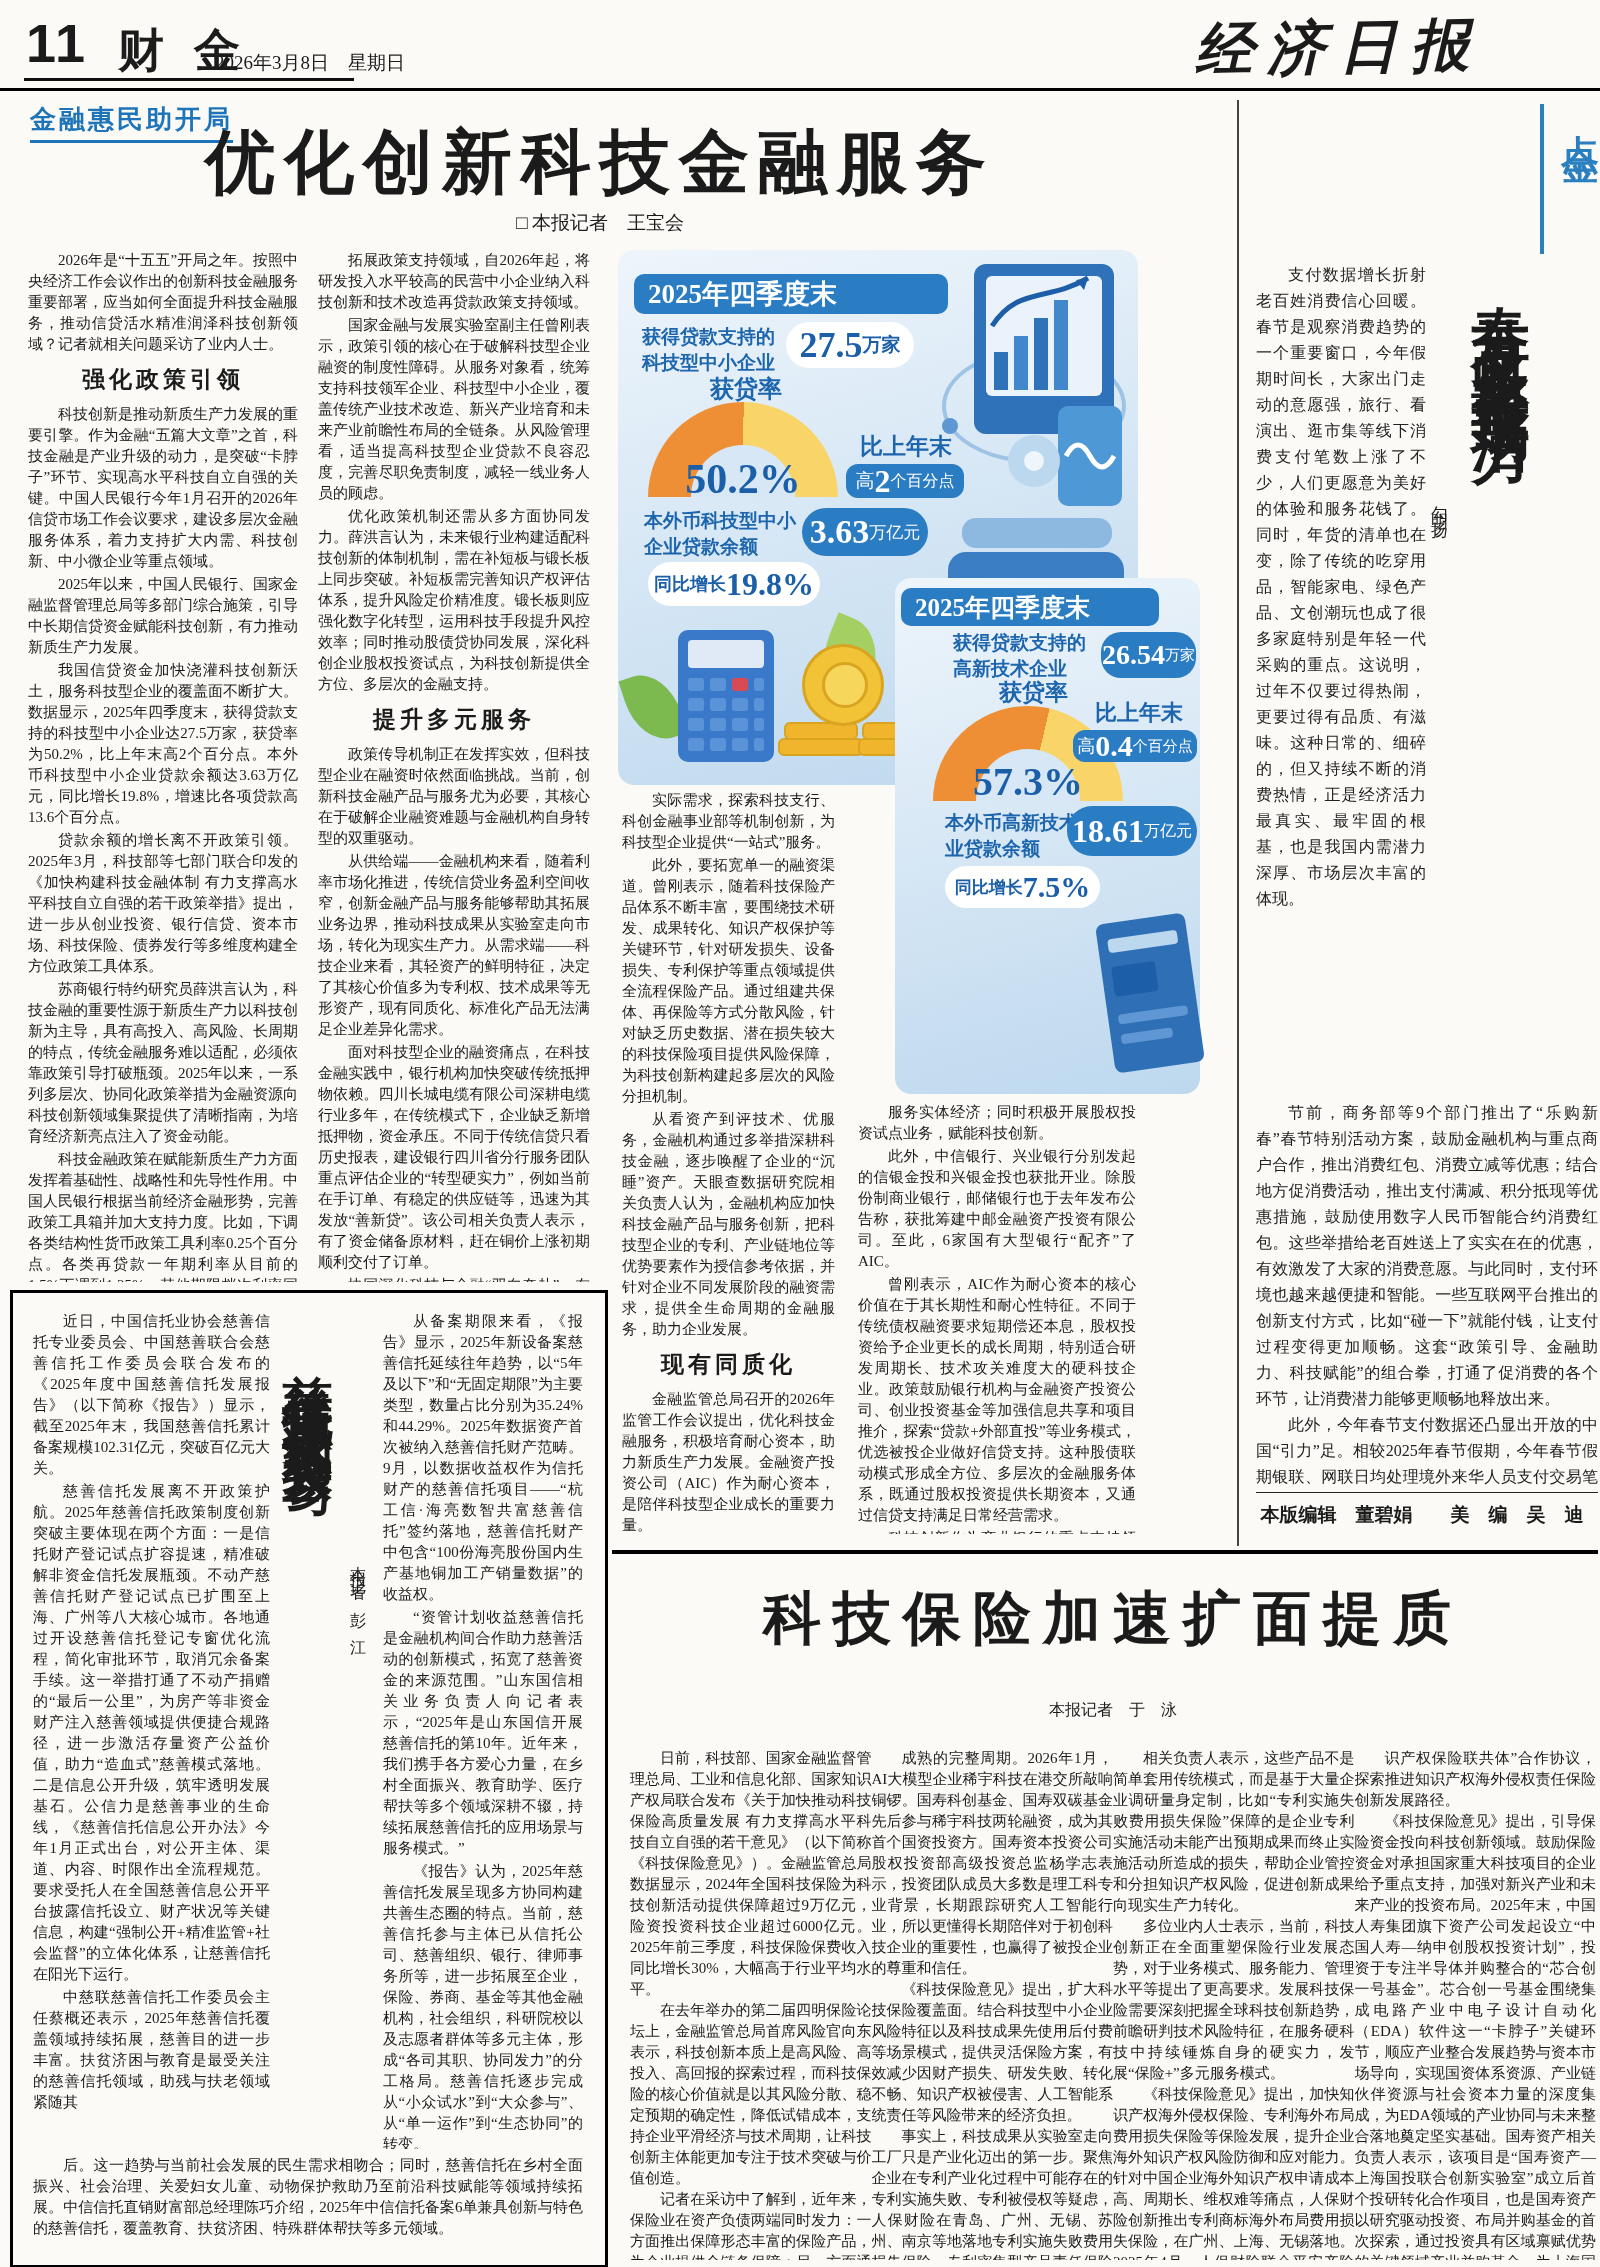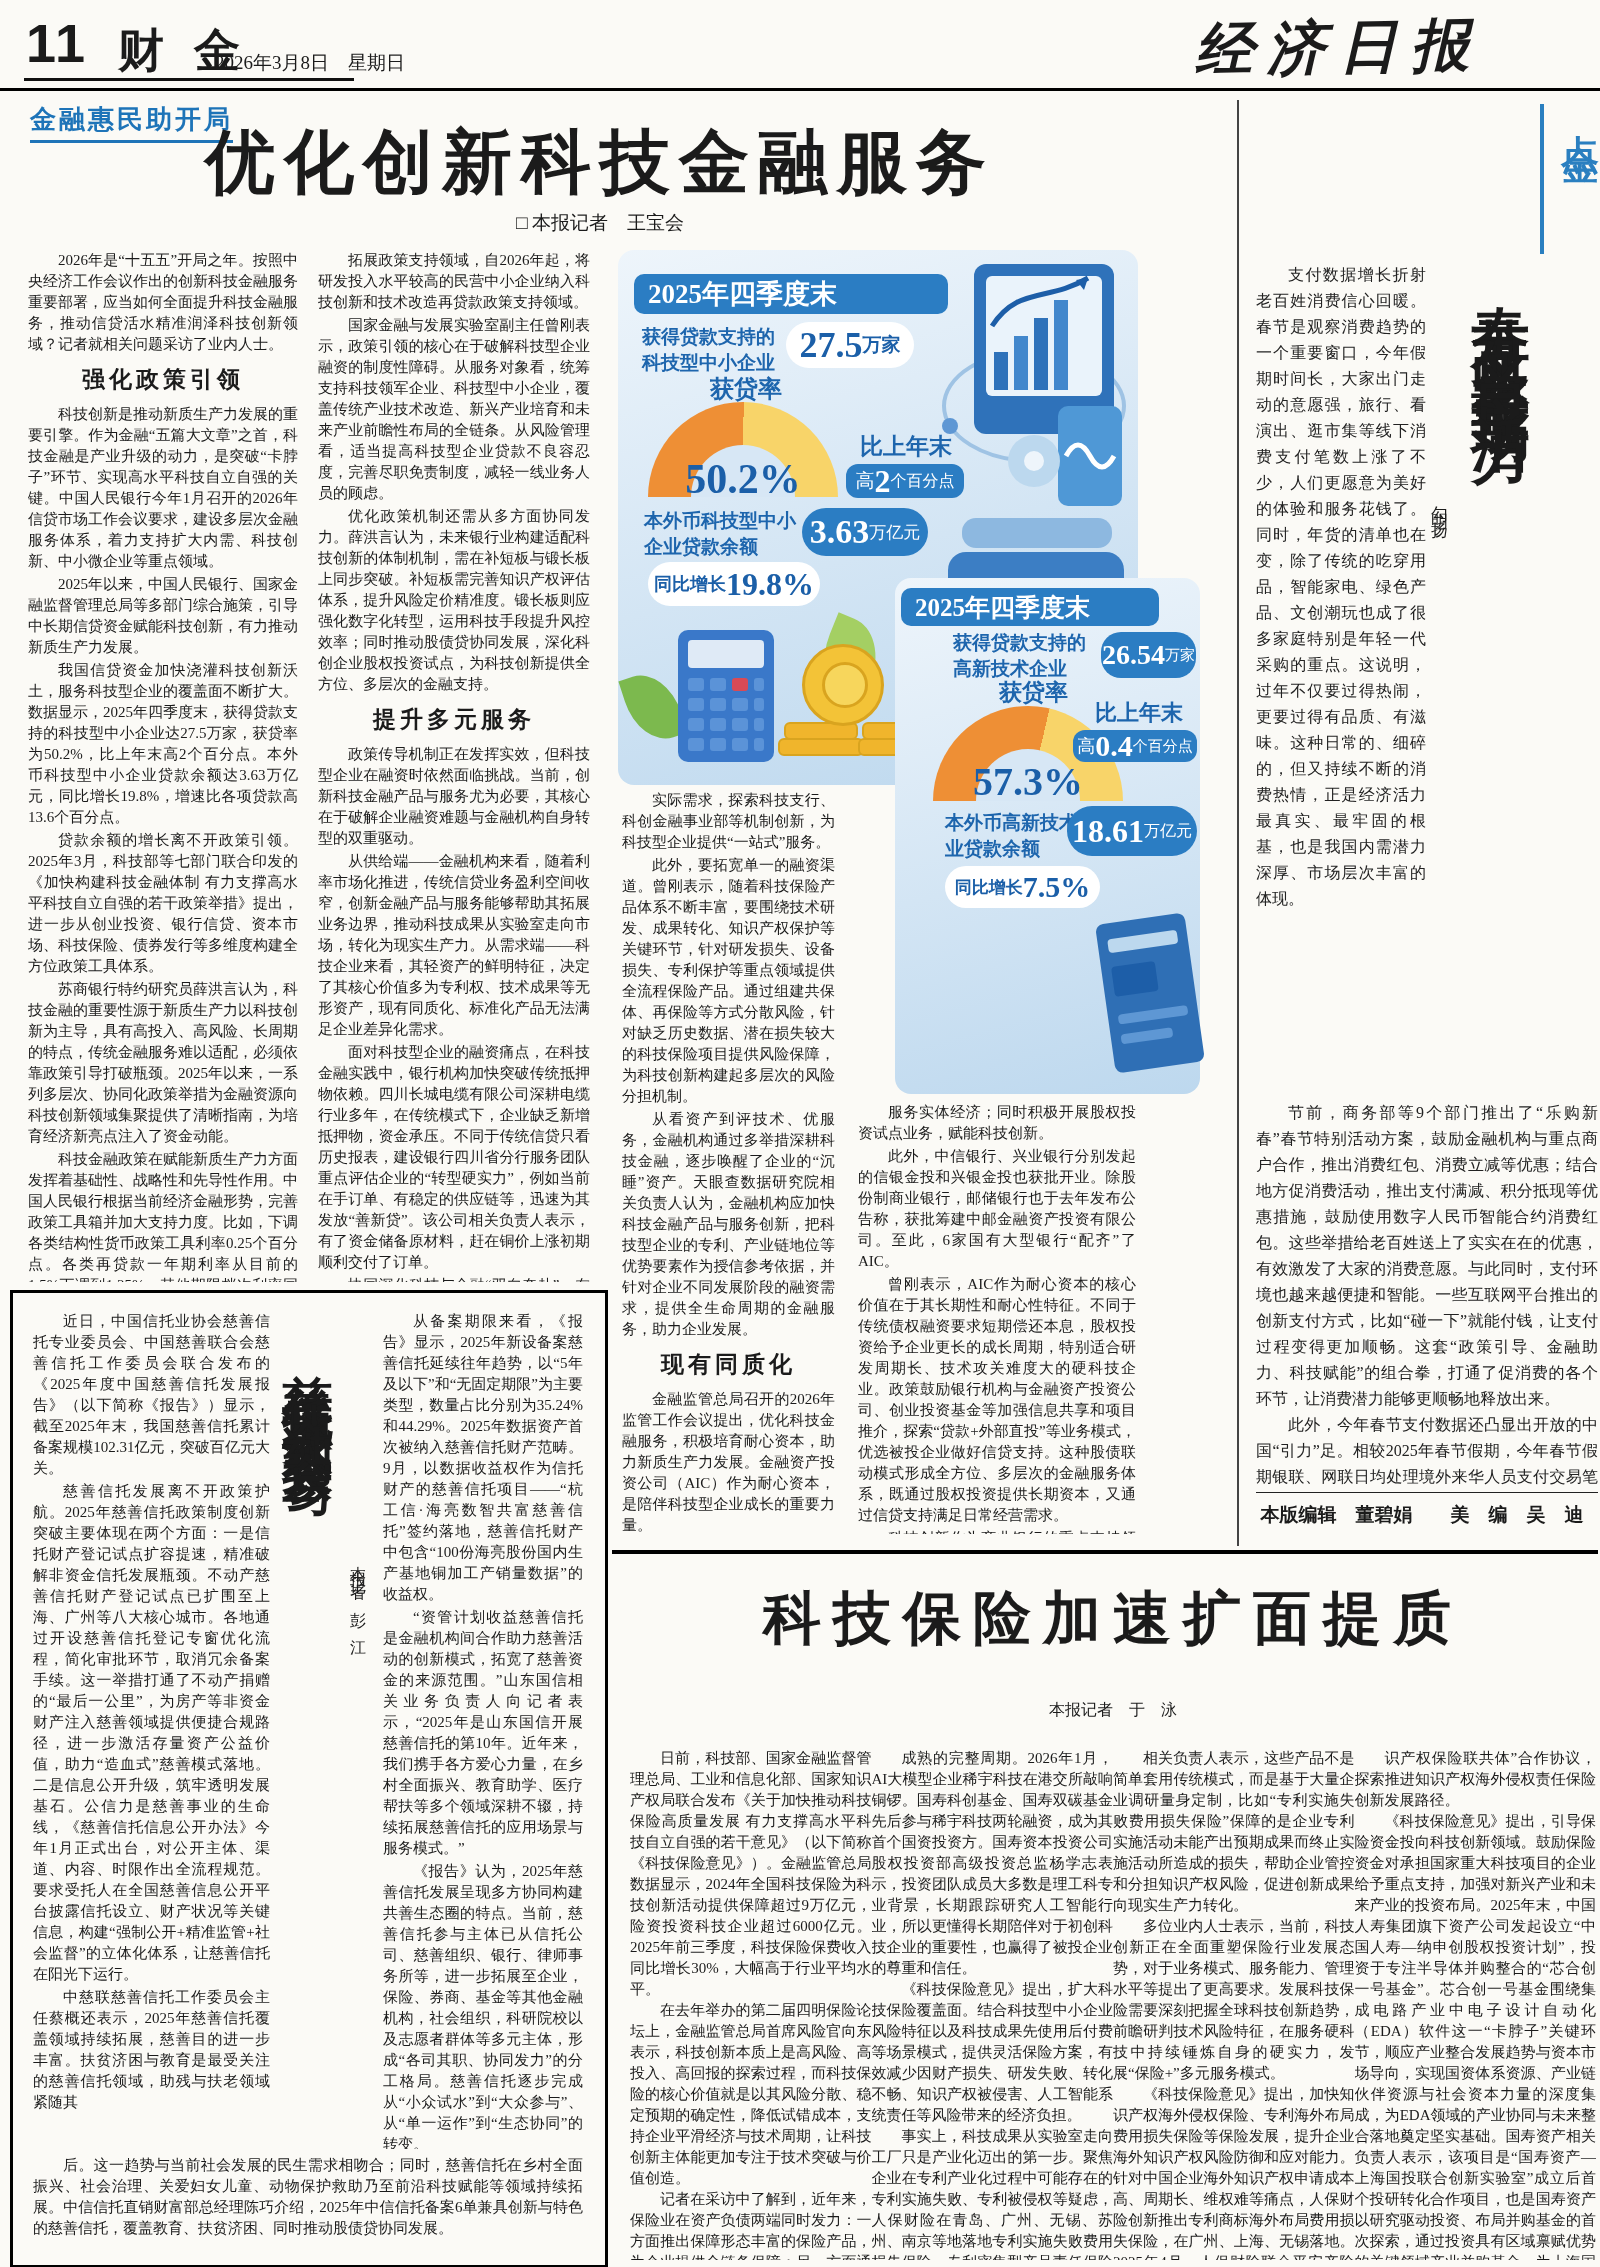--- a/index.html
+++ b/index.html
@@ -280,21 +280,21 @@
       <p>中慈联慈善信托工作委员会主任蔡概还表示，2025年慈善信托覆盖领域持续拓展，慈善目的进一步丰富。扶贫济困与教育是最受关注的慈善信托领域，助残与扶老领域紧随其</p>
     </div>
   <div class="abs" id="ch-headline">慈善信托从小众试水到大众参与</div>
   <div class="abs" id="ch-byline">本报记者　彭　江</div>
   <div class="abs bodycol" id="ch-col2">
       <p>从备案期限来看，《报告》显示，2025年新设备案慈善信托延续往年趋势，以“5年及以下”和“无固定期限”为主要类型，数量占比分别为35.24%和44.29%。2025年数据资产首次被纳入慈善信托财产范畴。9月，以数据收益权作为信托财产的慈善信托项目——“杭工信·海亮数智共富慈善信托”签约落地，慈善信托财产中包含“100份海亮股份国内生产基地铜加工产销量数据”的收益权。</p>
       <p>“资管计划收益慈善信托是金融机构间合作助力慈善活动的创新模式，拓宽了慈善资金的来源范围。”山东国信相关业务负责人向记者表示，“2025年是山东国信开展慈善信托的第10年。近年来，我们携手各方爱心力量，在乡村全面振兴、教育助学、医疗帮扶等多个领域深耕不辍，持续拓展慈善信托的应用场景与服务模式。”</p>
       <p>《报告》认为，2025年慈善信托发展呈现多方协同构建共善生态圈的特点。当前，慈善信托参与主体已从信托公司、慈善组织、银行、律师事务所等，进一步拓展至企业，保险、券商、基金等其他金融机构，社会组织，科研院校以及志愿者群体等多元主体，形成“各司其职、协同发力”的分工格局。慈善信托逐步完成从“小众试水”到“大众参与”、从“单一运作”到“生态协同”的转变。</p>
     </div>
   <div class="abs bodycol" id="ch-bottom">
-      <p>后。这一趋势与当前社会发展的民生需求相吻合；同时，慈善信托在乡村全面振兴、社会治理、关爱妇女儿童、动物保护救助乃至前沿科技赋能等领域持续拓展。中信信托直销财富部总经理陈巧介绍，2025年中信信托备案6单兼具创新与特色的慈善信托，覆盖教育、扶贫济困、同时推动股债贷协同发展。</p>
+      <p>后。这一趋势与当前社会发展的民生需求相吻合；同时，慈善信托在乡村全面振兴、社会治理、关爱妇女儿童、动物保护救助乃至前沿科技赋能等领域持续拓展。中信信托直销财富部总经理陈巧介绍，2025年中信信托备案6单兼具创新与特色的慈善信托，覆盖教育、扶贫济困、特殊群体帮扶等多元领域。</p>
     </div>
 </div>
 
 <div class="abs" id="ins-headline">科技保险加速扩面提质</div>
 <div class="abs" id="ins-byline">本报记者　于　泳</div>
 <div class="abs" id="ins-cols">
   <div class="inscol">
       <p>日前，科技部、国家金融监督管理总局、工业和信息化部、国家知识产权局联合发布《关于加快推动科技保险高质量发展 有力支撑高水平科技自立自强的若干意见》（以下简称《科技保险意见》）。金融监管总局数据显示，2024年全国科技保险为科技创新活动提供保障超过9万亿元，险资投资科技企业超过6000亿元。2025年前三季度，科技保险保费收入同比增长30%，大幅高于行业平均水平。</p>
       <p>在去年举办的第二届四明保险论坛上，金融监管总局首席风险官向东表示，科技创新本质上是高风险、高投入、高回报的探索过程，而科技保险的核心价值就是以其风险分散、稳定预期的确定性，降低试错成本，支持企业平滑经济与技术周期，让科技创新主体能更加专注于技术突破与价值创造。</p>
       <p>记者在采访中了解到，近年来，保险业在资产负债两端同时发力：一方面推出保障形态丰富的保险产品，为企业提供全链条保障；另一方面通过多元化的直接投资，以长期资本陪伴科技企业跨越从技术萌芽到产业</p>

